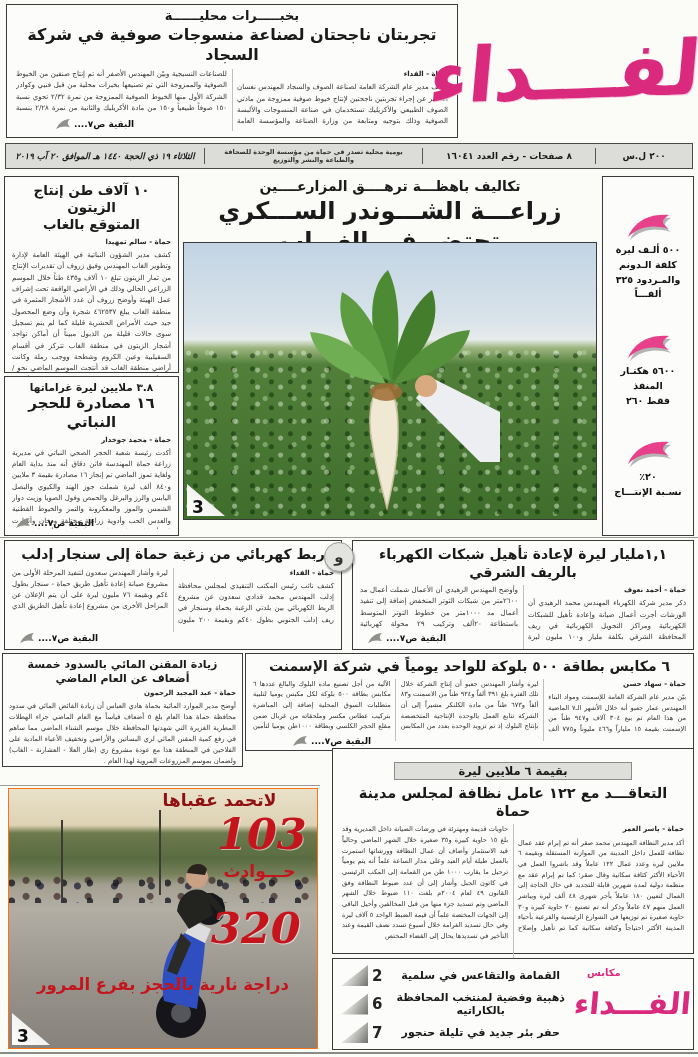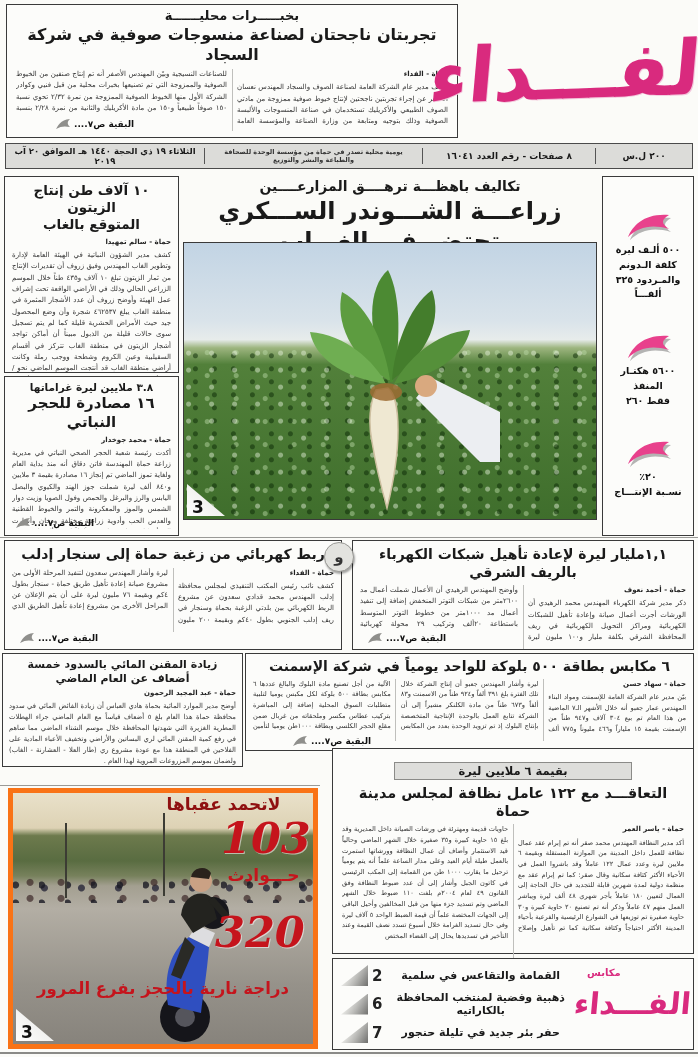--- a/index.html
+++ b/index.html
@@ -29,21 +29,21 @@
                    transform:skewX(-7deg) rotate(-2deg);text-shadow:1px 1px 0 #f2c4da;}
 
   
   .dateline{left:5px;top:143px;width:688px;height:26px;background:#dcdcd9;border:1px solid #4a4a4a;
             display:flex;align-items:center;font-weight:bold;font-size:9px;}
   .dl-cell{display:flex;align-items:center;justify-content:center;height:100%;padding:0 6px;box-sizing:border-box;text-align:center;}
   .dl-sep{width:1px;height:68%;background:#555;flex:0 0 auto;}
   .dl-price{width:96px;}
   .dl-issue{width:172px;}
   .dl-pub{flex:1;font-size:6.5px;font-weight:bold;color:#333;}
-  .dl-date{width:198px;font-size:8.5px;}
+  .dl-date{width:198px;font-size:8.5px;font-style:italic;}
 
   
   .olive{left:4px;top:176px;width:175px;height:197px;padding:5px 7px;}
   .olive .hl{font-size:13.5px;white-space:pre-line;margin-bottom:4px;}
   .olive .body-txt{height:142px;}
   .quar{left:4px;top:376px;width:175px;height:160px;padding:4px 7px;}
   .quar .kick{font-size:10.5px;}
   .quar .hl{font-size:15px;margin:1px 0 3px;}
   .quar .body-txt{height:94px;}
   .quar .more{position:absolute;left:10px;bottom:6px;}
@@ -88,21 +88,21 @@
   
   .water{left:2px;top:653px;width:241px;height:114px;padding:4px 6px;border:1px solid #3a3a3a;background:#fcfcfa;}
   .water .hl{font-size:11px;margin-bottom:2px;}
   .water .body-txt{height:84px;font-size:6.8px;}
   .cement{left:245px;top:653px;width:449px;height:98px;padding:3px 7px;border:1px solid #3a3a3a;background:#fcfcfa;}
   .cement .hl{font-size:14px;margin:1px 0 3px;}
   .cement .body-txt{height:62px;font-size:6.6px;}
   .cement .more{position:absolute;left:46px;bottom:3px;}
 
   
-  .moto{left:8px;top:788px;width:310px;height:261px;border:5px solid #f97316;overflow:hidden;background:#d8cfb6;}
+  .moto{left:8px;top:788px;width:310px;height:261px;border:1px solid #f97316;overflow:hidden;background:#d8cfb6;}
   .moto-bg{position:absolute;inset:0;
      background:linear-gradient(180deg,#e9e1ca 0%,#ddd2b4 14%,#6d7a4d 17%,#596c41 27%,#77815c 33%,#a39f90 37%,#b3aea4 46%,#96928a 76%,#87837c 100%);}
   .crowd{position:absolute;left:0;right:0;top:33%;height:11%;
      background-image:radial-gradient(circle at 10% 50%, rgba(25,25,35,.8) 0 3px, transparent 4px),
                       radial-gradient(circle at 55% 40%, rgba(60,40,40,.7) 0 3px, transparent 4px),
                       radial-gradient(circle at 85% 60%, rgba(30,30,50,.75) 0 3px, transparent 4px);
      background-size:26px 18px,31px 16px,37px 20px;}
   .pole{position:absolute;width:2px;background:#3c3c34;}
   .moto-red{position:absolute;color:#c5141c;font-weight:bold;text-align:center;}
   .moto-title{top:1px;left:118px;width:185px;font-size:17px;color:#8f1010;}

